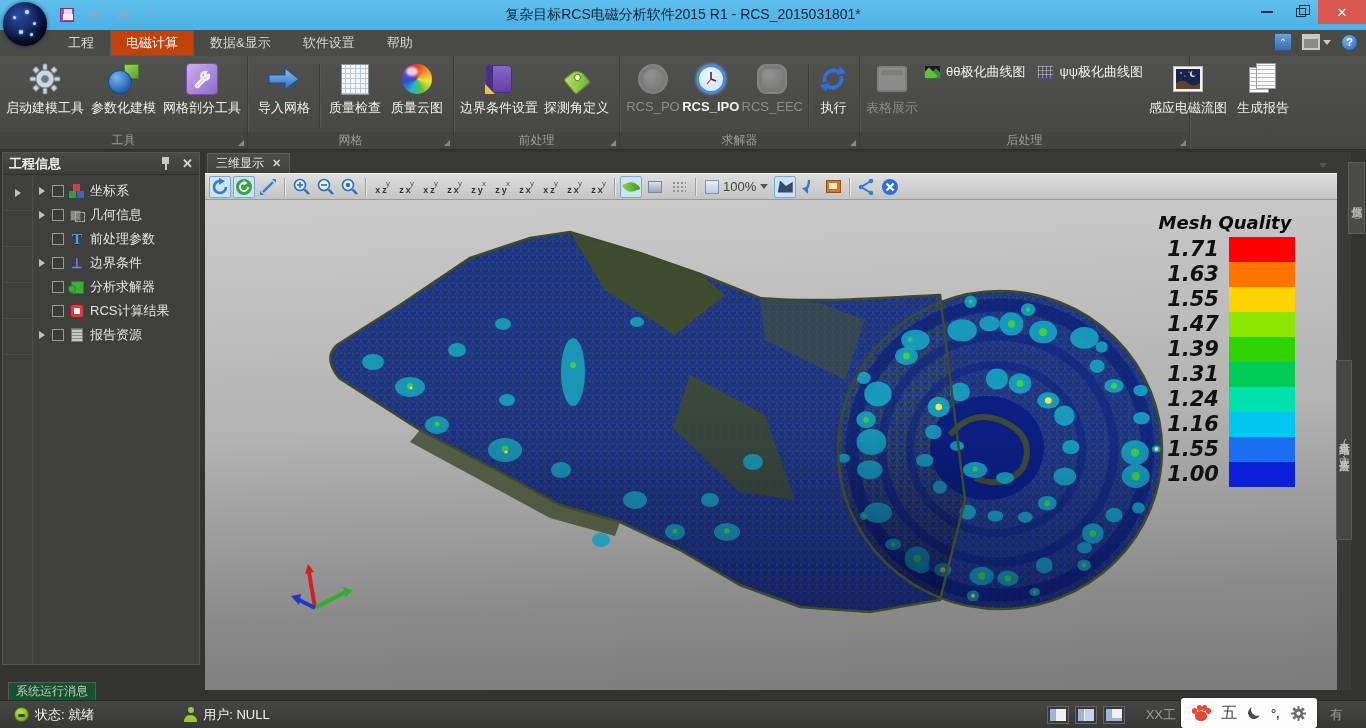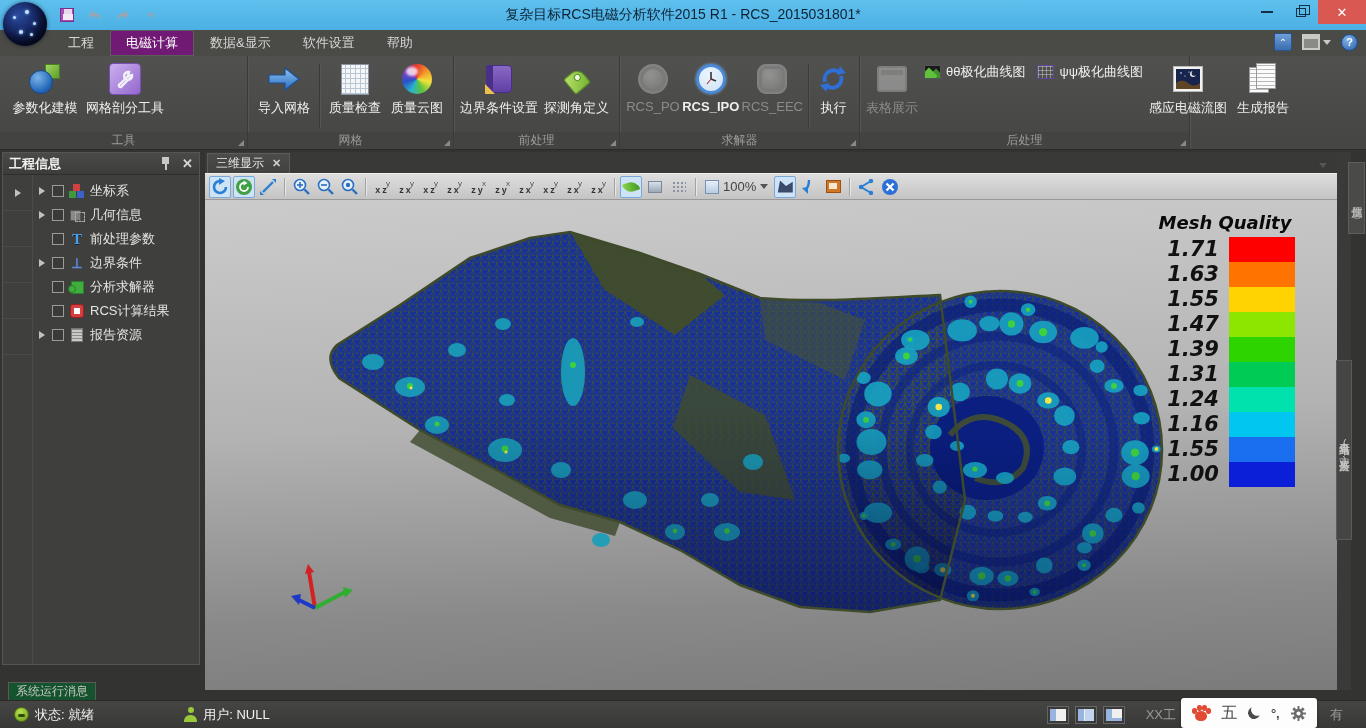--- a/index.html
+++ b/index.html
@@ -22,21 +22,21 @@
   .win-btn { width:34px; height:24px; display:flex; align-items:center; justify-content:center; color:#143044; font-size:13px; }
   .win-btn.close { width:48px; background:#d95952; color:#fff; }
   .glyph-min { width:12px; height:2px; background:#143044; }
   .glyph-restore { width:10px; height:9px; border:1.5px solid #143044; position:relative; background:transparent; }
   .glyph-restore::before { content:""; position:absolute; left:2px; top:-4px; width:9px; height:8px; border:1.5px solid #143044; }
 
   
   .menubar { position:absolute; left:0; top:30px; width:1366px; height:26px; background:#4a4a47; display:flex; align-items:stretch; }
   .menu-tabs { display:flex; margin-left:52px; }
   .menu-tab { padding:0 16px; display:flex; align-items:center; font-size:13px; color:#d6d6d4; cursor:default;text-align:center; }
-  .menu-tab.active { background:#701a75; color:#ffffff; box-shadow:inset 0 0 0 1px #5c5c58; }
+  .menu-tab.active { background:#c2410c; color:#ffffff; box-shadow:inset 0 0 0 1px #5c5c58; }
   .menu-right { position:absolute; right:8px; top:3px; display:flex; gap:10px; align-items:center; }
   .mr-collapse { width:18px; height:18px; background:linear-gradient(#6f9fd8,#3a6cb0); border:1px solid #2a558f; border-radius:2px;
     color:#fff; font-size:10px; display:flex; align-items:center; justify-content:center; }
   .mr-window { width:18px; height:16px; border:2px solid #c9c9c6; border-top-width:5px; background:#8a8a86; }
   .mr-caret, .caret { width:0; height:0; border-left:4px solid transparent; border-right:4px solid transparent; border-top:5px solid #c9c9c6; }
   .mr-help { width:17px; height:17px; border-radius:50%; background:radial-gradient(circle at 35% 30%, #7fb4ec, #2a5ea8); color:#fff;
     font-size:11px; font-weight:bold; display:flex; align-items:center; justify-content:center; border:1px solid #1d4a88; }
 
   
   .ribbon { position:absolute; left:0; top:56px; width:1366px; height:94px; background:linear-gradient(#515150,#454543); border-bottom:1px solid #2c2c2a; display:flex; }
@@ -238,20 +238,41 @@
       <div class="mr-caret"></div>
     </div>
     <div class="mr-help">?</div>
   </div>
 </div>
 
 <div class="ribbon">
 
   <div class="rgroup" style="width:248px">
     <div class="rgroup-body">
+      <div class="rbtn">
+        <div class="ricon">
+          <svg width="32" height="32" viewBox="0 0 32 32">
+              <g fill="#cfd6de" stroke="#7f8894" stroke-width="1">
+            <g>
+                  <rect x="14" y="1" width="4" height="6" rx="1"></rect>
+                  <rect x="14" y="25" width="4" height="6" rx="1"></rect>
+                  <rect x="1" y="14" width="6" height="4" rx="1"></rect>
+                  <rect x="25" y="14" width="6" height="4" rx="1"></rect>
+            <rect x="4.5" y="4.5" width="5" height="5" rx="1" transform="rotate(45 7 7)"></rect>
+                  <rect x="22.5" y="4.5" width="5" height="5" rx="1" transform="rotate(45 25 7)"></rect>
+            <rect x="4.5" y="22.5" width="5" height="5" rx="1" transform="rotate(45 7 25)"></rect>
+                  <rect x="22.5" y="22.5" width="5" height="5" rx="1" transform="rotate(45 25 25)"></rect>
+                </g>
+            <circle cx="16" cy="16" r="9"></circle>
+                <circle cx="16" cy="16" r="3.5" fill="#6f7884"></circle>
+              </g>
+            </svg>
+        </div>
+        <div class="rlabel">启动建模工具</div>
+      </div>
       <div class="rbtn">
         <div class="ricon">
             <div class="ic-sphere-cube">
               <div class="cube"></div>
               <div class="sph"></div>
             </div>
           </div>
         <div class="rlabel">参数化建模</div>
       </div>
       <div class="rbtn">

